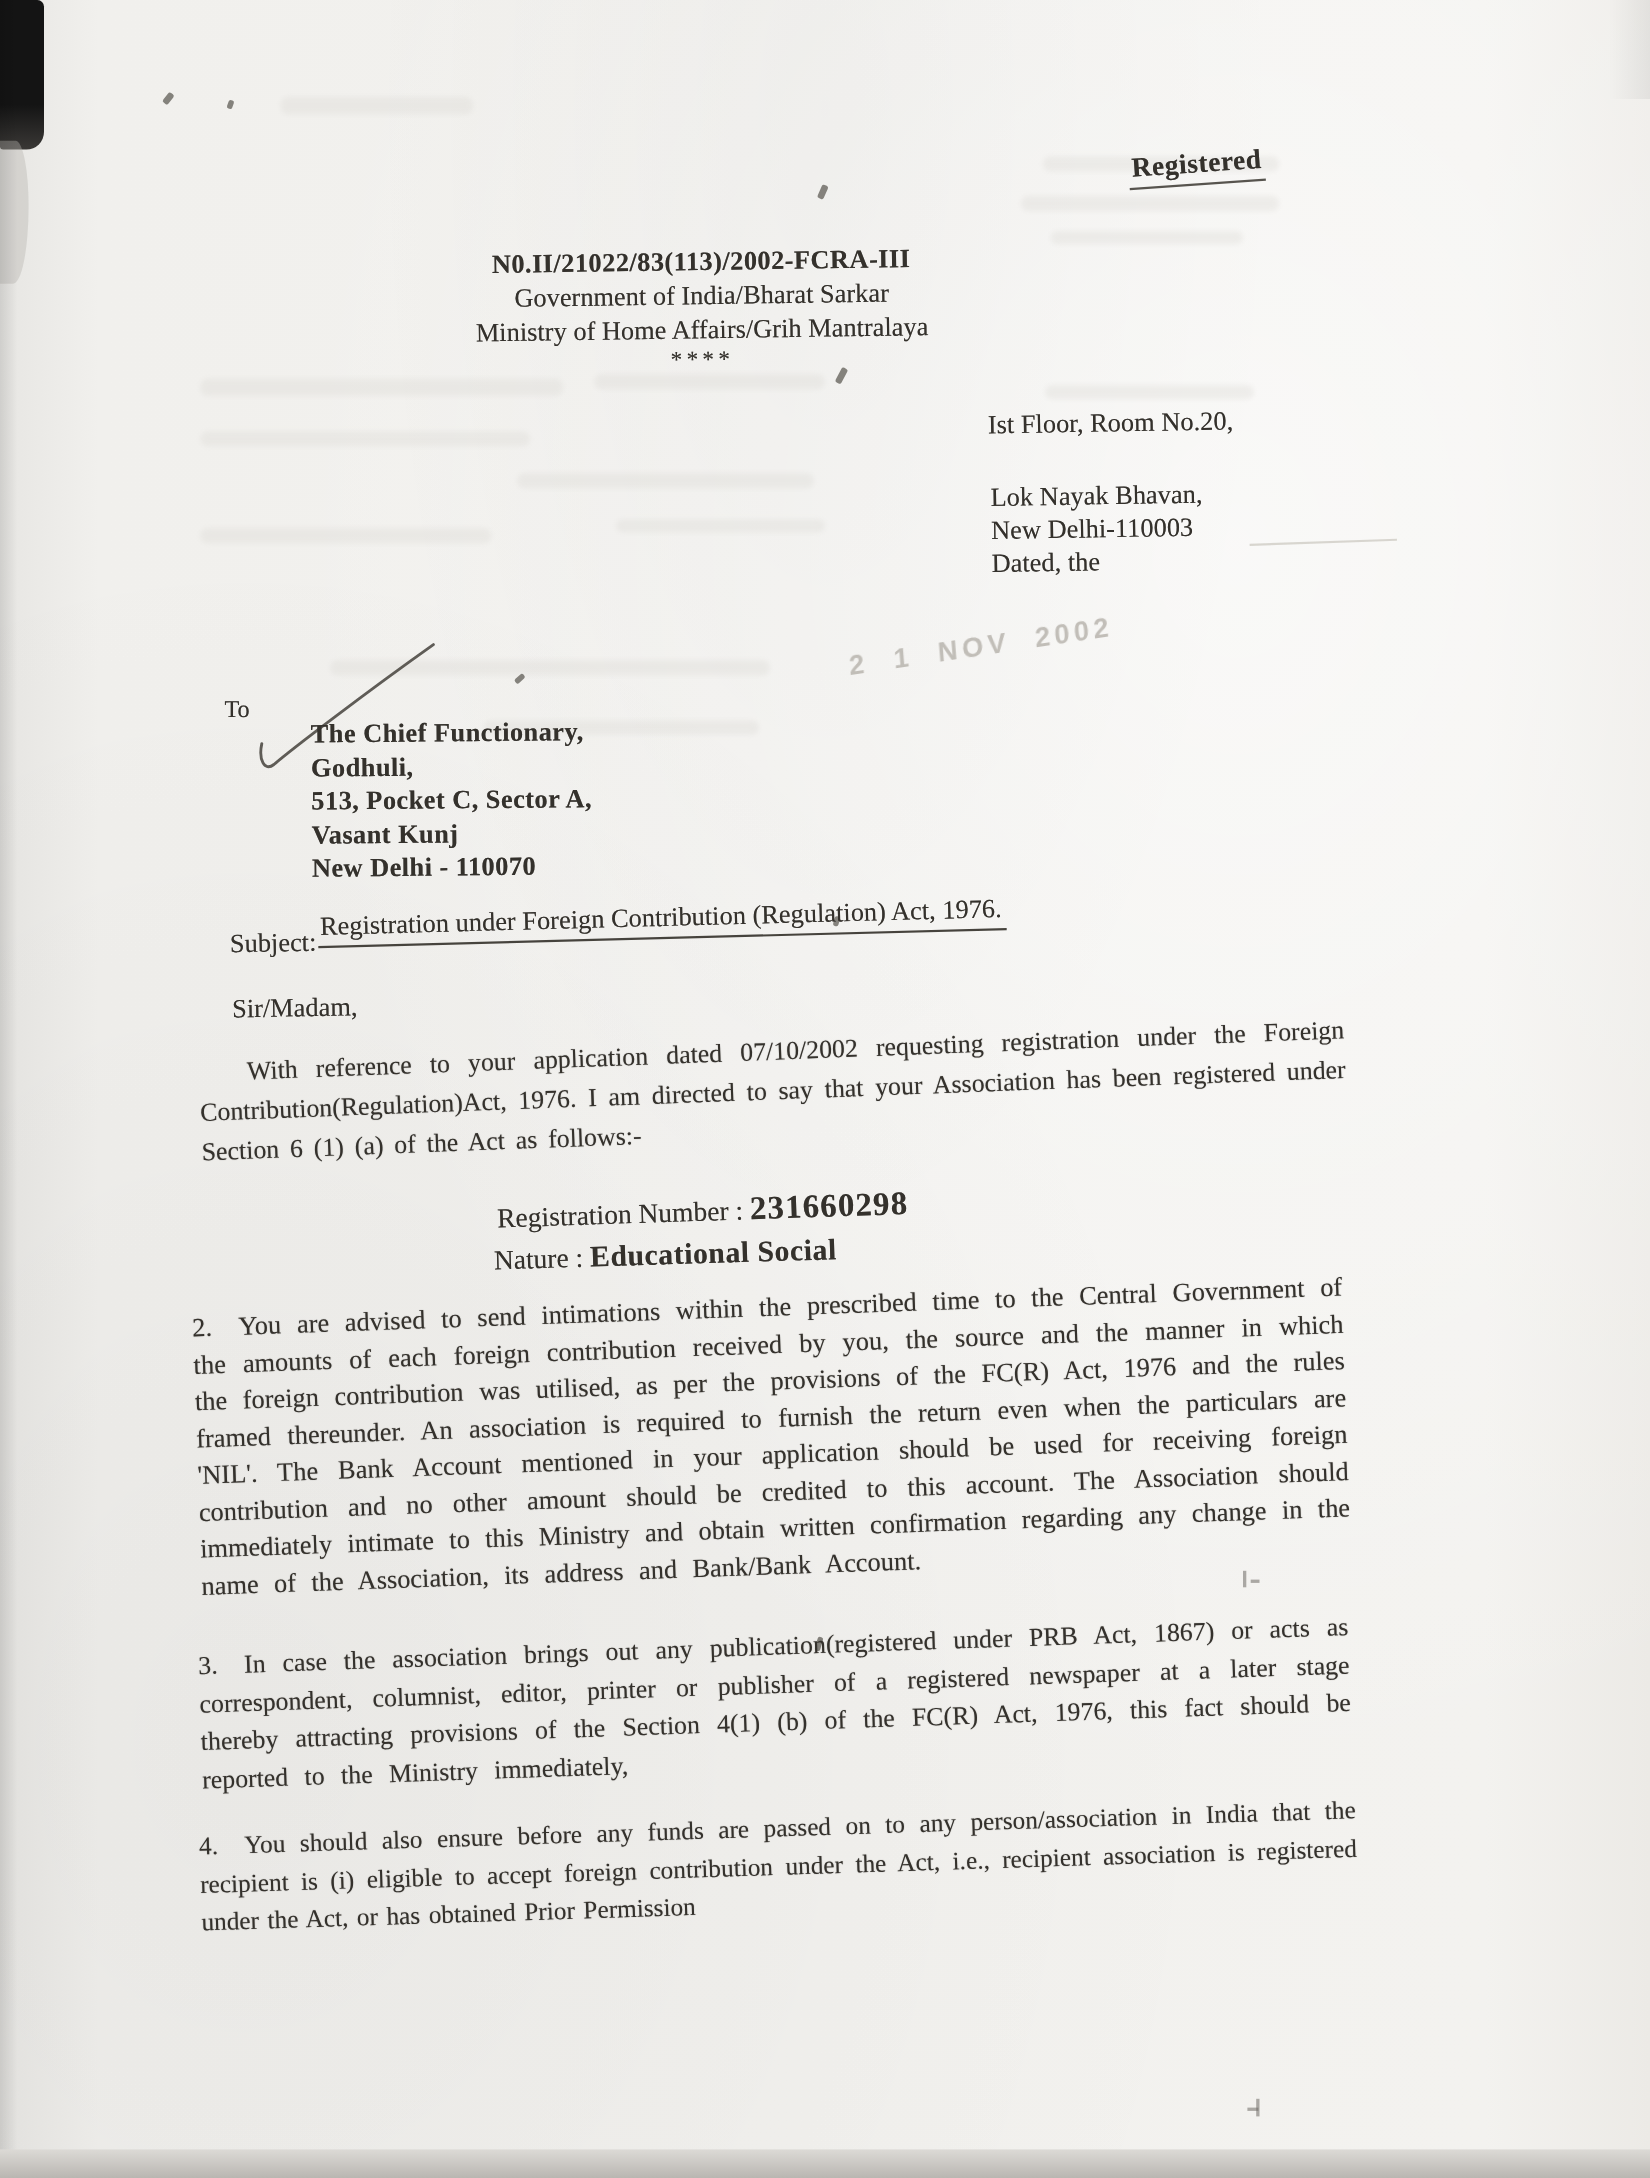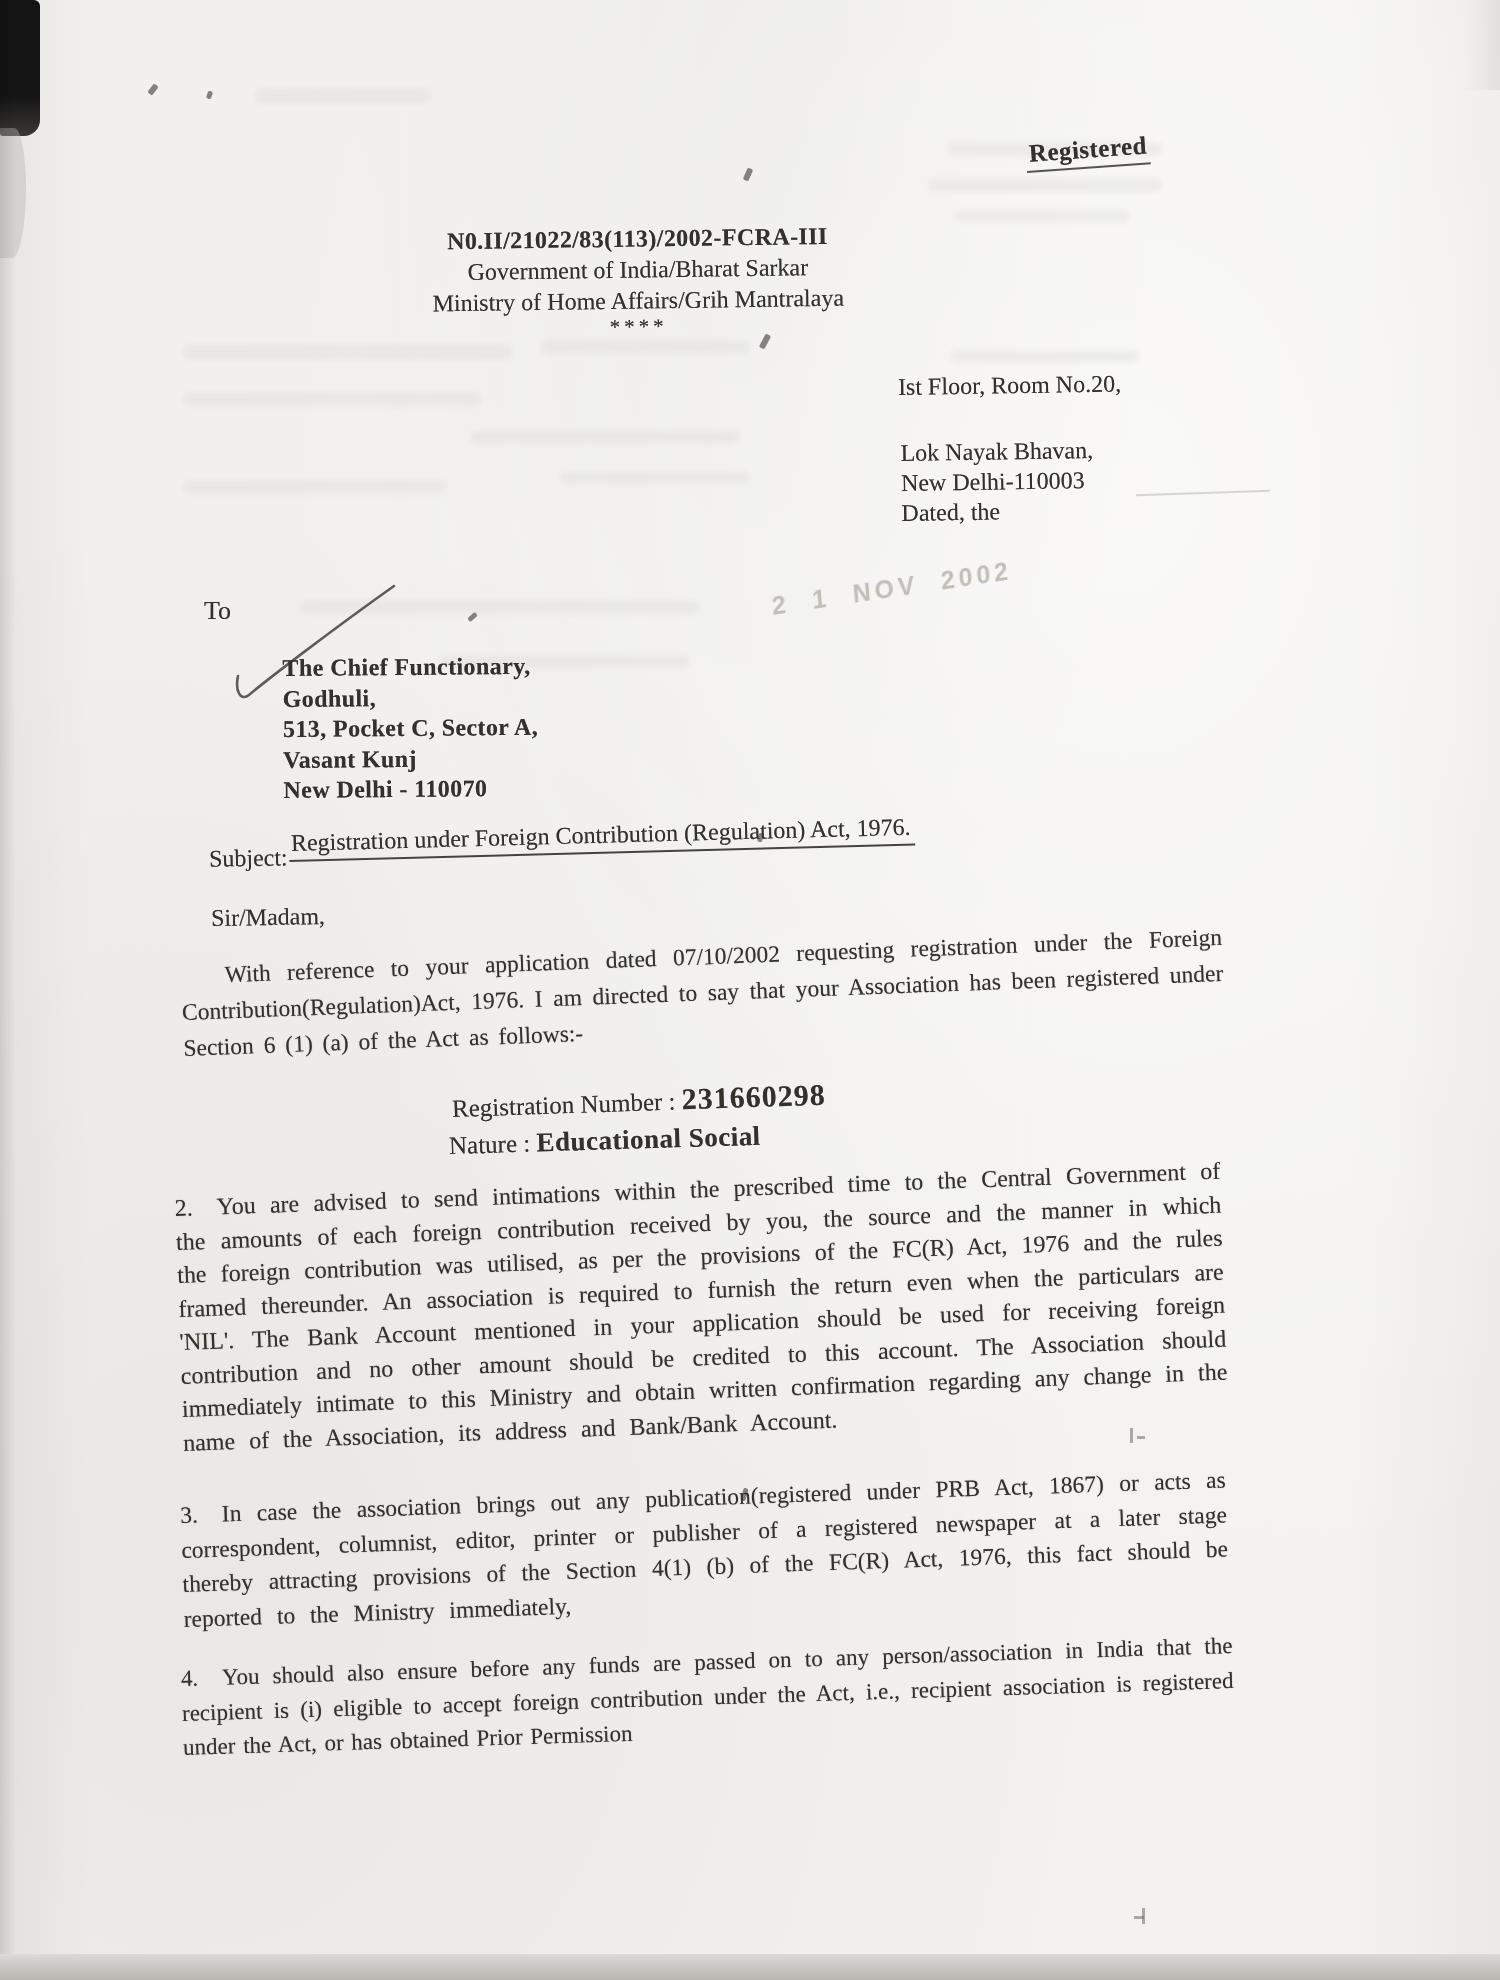--- a/index.html
+++ b/index.html
@@ -104,21 +104,21 @@
   <div class="abs ink sender" style="left:898px;top:372px;">Ist Floor, Room No.20,</div>
   <div class="abs ink sender" style="left:901px;top:438px;">
     <div>Lok Nayak Bhavan,</div>
     <div>New Delhi-110003</div>
     <div>Dated, the</div>
   </div>
   <div class="abs dated-line" style="left:1136px;top:492px;"></div>
 
   <div class="abs stamp" style="left:772px;top:592px;">2 1 NOV 2002</div>
 
-  <div class="abs ink" style="left:204px;top:596px;font-size:26px;">To</div>
+  <div class="abs ink" style="left:204px;top:632px;font-size:22px;">To</div>
   <svg class="abs" style="left:222px;top:568px;" width="190" height="160" viewBox="0 0 190 160">
     <path d="M 16 108 C 13 122, 18 134, 27 127 C 42 114, 110 62, 172 18" fill="none" stroke="#45423c" stroke-width="2.6" stroke-linecap="round" opacity=".85"></path>
   </svg>
 
   <div class="abs ink recipient" style="left:283px;top:653px;">
     <div>The Chief Functionary,</div>
     <div>Godhuli,</div>
     <div>513, Pocket C, Sector A,</div>
     <div>Vasant Kunj</div>
     <div>New Delhi - 110070</div>

